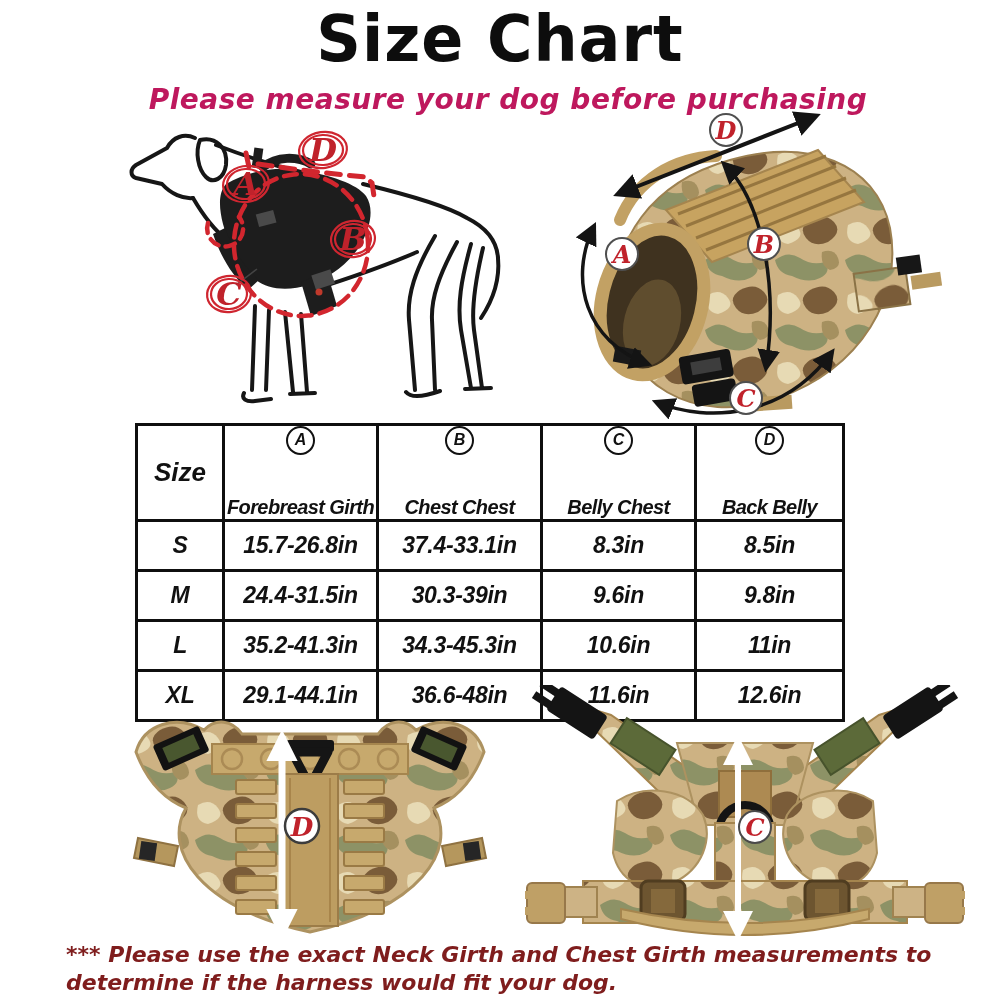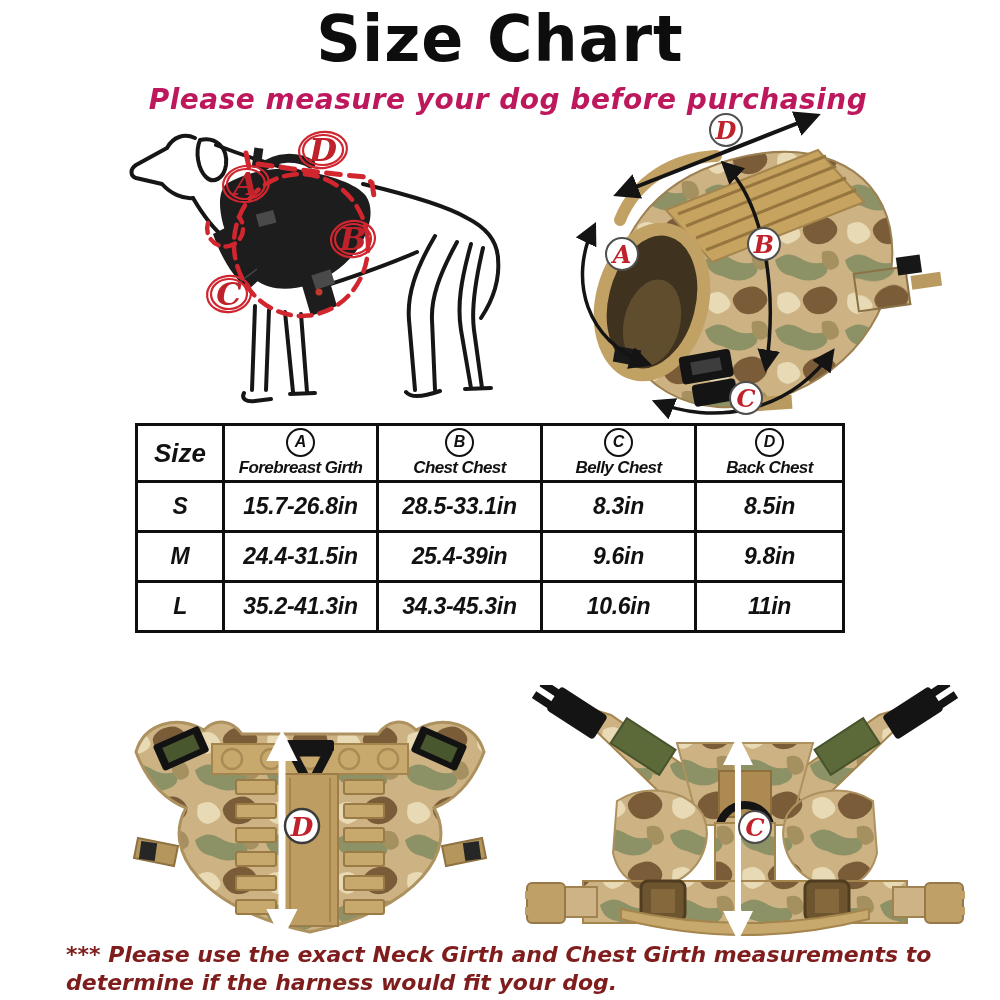--- a/index.html
+++ b/index.html
@@ -19,21 +19,21 @@
   table.size-table th,table.size-table td{border:3px solid #0f0f0f;text-align:center;
         vertical-align:middle;padding:0;}
   table.size-table th{height:54px;font-style:italic;font-weight:bold;}
   table.size-table td{height:47px;font-style:italic;font-weight:bold;font-size:23px;
         letter-spacing:-0.3px;}
   .col-size{width:87px;} .col-a{width:154px;} .col-b{width:164px;} .col-c{width:154px;} .col-d{width:148px;}
   .size-head{font-size:26px;}
   .hdr{display:flex;flex-direction:column;align-items:center;justify-content:center;gap:1px;}
   .circ{display:inline-block;width:25px;height:25px;border:2px solid #111;border-radius:50%;
         line-height:24px;font-size:16px;font-style:italic;font-weight:bold;text-align:center;}
-  .hlabel{font-size:17px;letter-spacing:-0.6px;white-space:nowrap;}
+  .hlabel{font-size:20px;letter-spacing:-0.6px;white-space:nowrap;margin-top:40px;}
   
   .footnote{left:66px;top:941px;width:884px;font-family:"DejaVu Sans",sans-serif;
             font-style:italic;font-weight:bold;font-size:22px;line-height:1.28;color:#7f1d1d;}
   
   .badge-letter{font-family:"DejaVu Serif",serif;font-style:italic;font-weight:bold;fill:#c0222b;}
   svg{display:block;}
 </style>
 </head>
 <body>
 
@@ -172,46 +172,53 @@
           </th>
         <th>
             <span class="hdr">
           <span class="circ">C</span>
           <span class="hlabel">Belly Chest</span>
             </span>
           </th>
         <th>
             <span class="hdr">
           <span class="circ">D</span>
-          <span class="hlabel">Back Chest</span>
+          <span class="hlabel">Back Belly</span>
             </span>
           </th>
       </tr>
     </thead>
     <tbody>
       <tr>
         <td>S</td>
         <td>15.7-26.8in</td>
-        <td>28.5-33.1in</td>
+        <td>37.4-33.1in</td>
         <td>8.3in</td>
         <td>8.5in</td>
       </tr>
       <tr>
         <td>M</td>
         <td>24.4-31.5in</td>
-        <td>25.4-39in</td>
+        <td>30.3-39in</td>
         <td>9.6in</td>
         <td>9.8in</td>
       </tr>
       <tr>
         <td>L</td>
         <td>35.2-41.3in</td>
         <td>34.3-45.3in</td>
         <td>10.6in</td>
         <td>11in</td>
+      </tr>
+      <tr>
+        <td>XL</td>
+        <td>29.1-44.1in</td>
+        <td>36.6-48in</td>
+        <td>11.6in</td>
+        <td>12.6in</td>
       </tr>
     </tbody>
   </table>
 
   <svg class="abs" style="left:120px;top:690px;" width="380" height="255" viewBox="0 0 380 255">
     <defs>
       <pattern id="camoB" width="70" height="70" patternUnits="userSpaceOnUse">
         <rect width="70" height="70" fill="#cdb283"></rect>
         <path d="M5 10 Q18 0 30 8 T55 12 Q62 22 50 28 T22 26 Q8 24 5 10Z" fill="#8d9266"></path>
         <path d="M40 40 Q55 32 64 42 T58 62 Q44 68 36 58 T40 40Z" fill="#7a5c39"></path>

